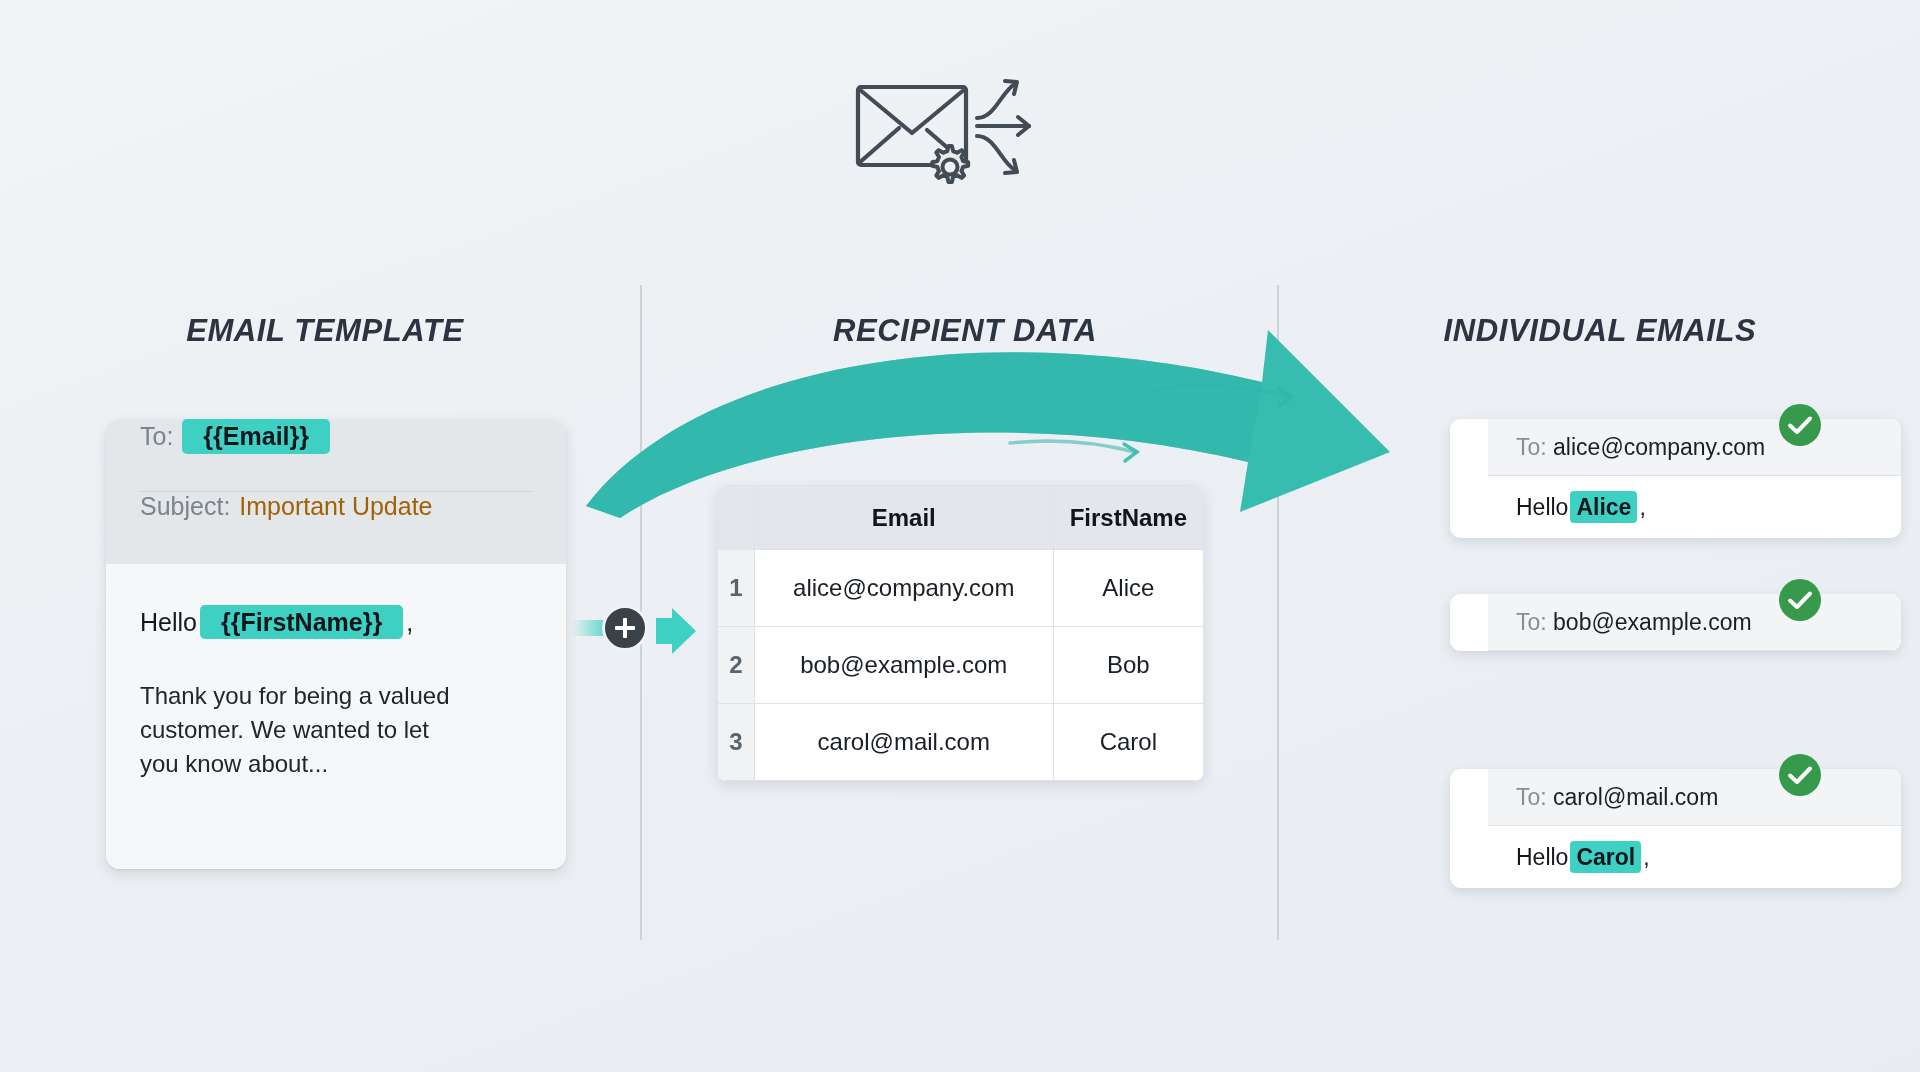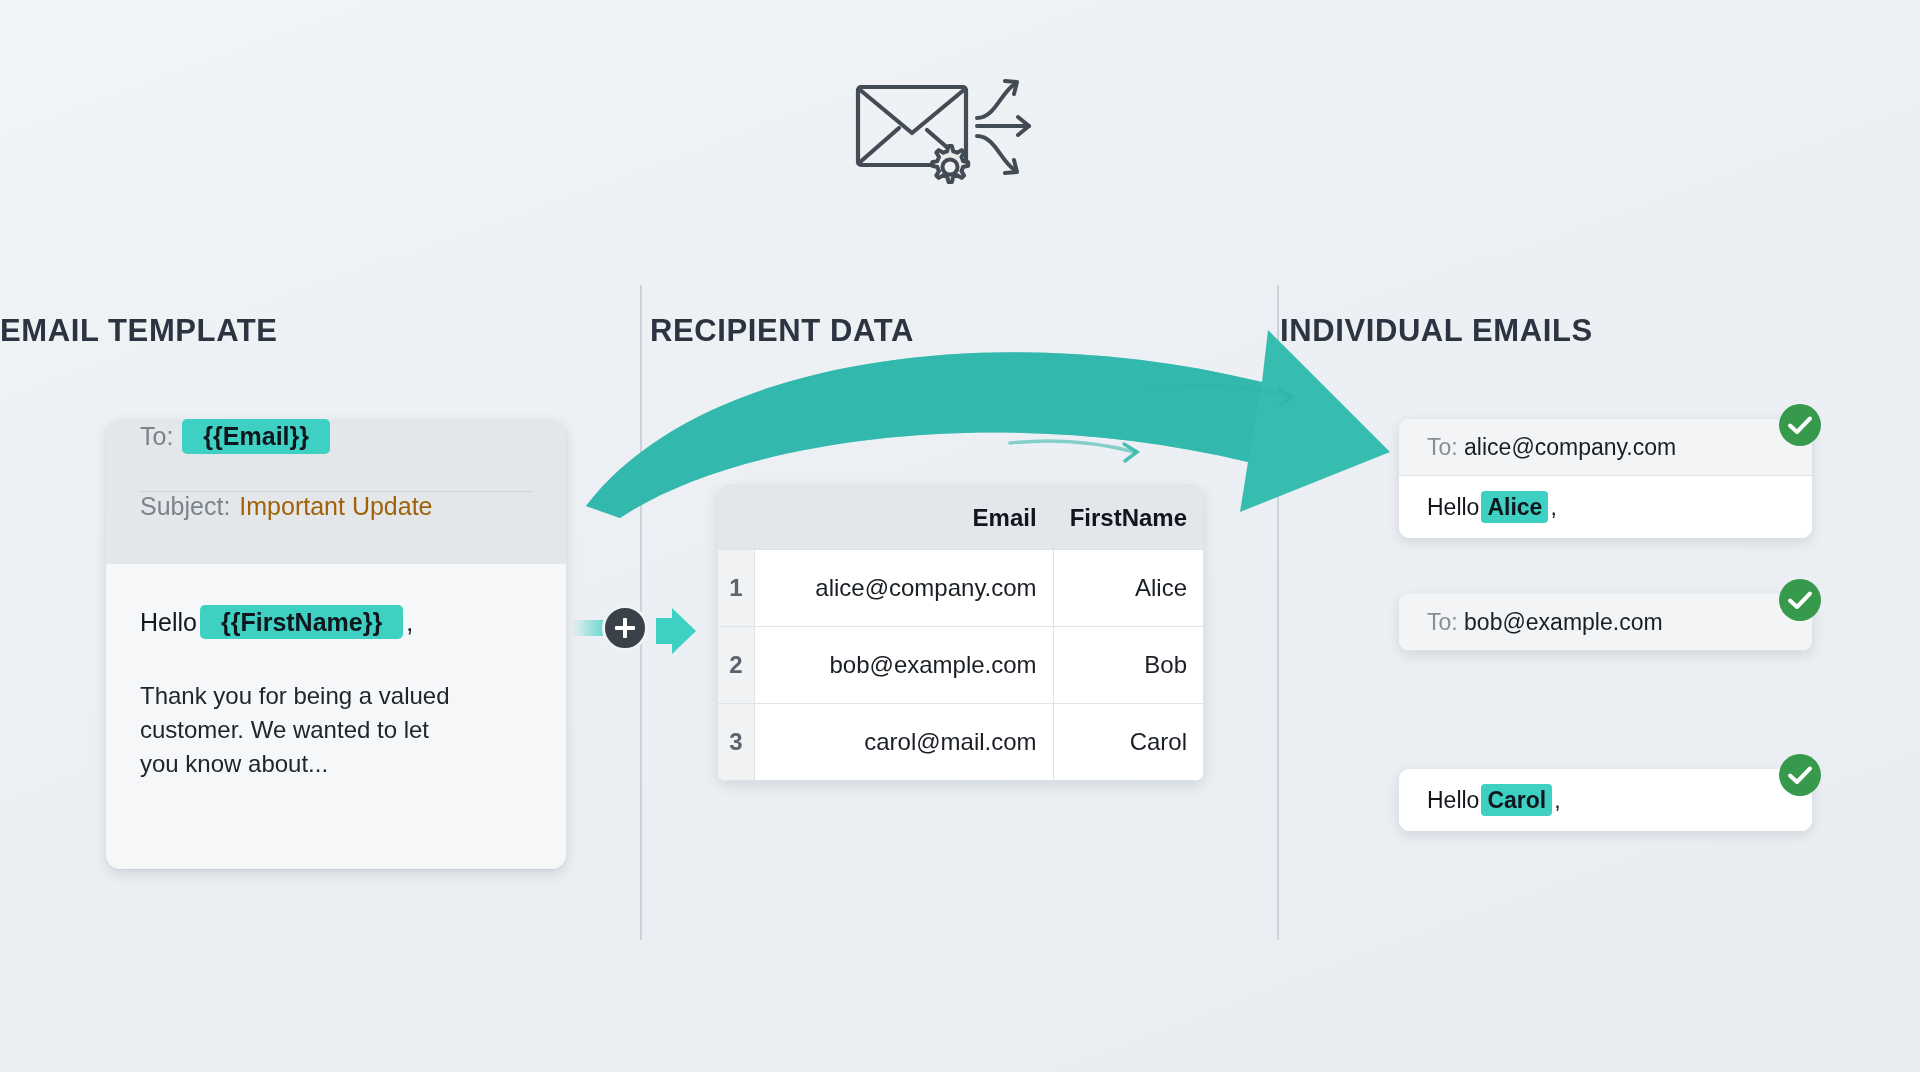--- a/index.html
+++ b/index.html
@@ -27,20 +27,22 @@
 
   
   .col-heading {
     position: absolute;
     top: 313px;
     font-size: 31px;
     font-weight: bold;
     letter-spacing: 0.6px;
     color: #2c3442;
     white-space: nowrap;
+    text-align: center;
+    font-style: italic;
   }
   #heading-template { left: 0; width: 650px; }
   #heading-data     { left: 650px; width: 630px; }
   #heading-emails   { left: 1280px; width: 640px; }
 
   
   .divider {
     position: absolute;
     top: 285px;
     width: 2px;
@@ -141,21 +143,21 @@
     width: 487px;
     border-radius: 10px;
     background: #ffffff;
     box-shadow: 0 5px 14px rgba(40,55,75,0.12);
     overflow: hidden;
     border-collapse: collapse;
   }
   #recipient-table table { width: 100%; border-collapse: collapse; }
   #recipient-table th, #recipient-table td {
     border: 1px solid #dfe3e7;
-    text-align: right;
+    text-align: center;
   }
   #recipient-table thead th {
     background: #e3e6ea;
     color: #10161c;
     font-size: 24px;
     font-weight: bold;
     height: 63px;
     padding: 0 16px;
   }
   #recipient-table thead th.idx-col { width: 38px; padding: 0; }
@@ -172,26 +174,27 @@
     font-weight: bold;
     text-align: center;
     width: 38px;
     padding: 0;
   }
   #recipient-table .col-email { width: 270px; }
 
   
   .email-card {
     position: absolute;
-    left: 1399px;
+    left: 1450px;
     width: 413px;
     border-radius: 11px;
     background: #ffffff;
     box-shadow: 0 4px 12px rgba(40,55,75,0.13);
     overflow: hidden;
+    padding-left: 38px;
   }
   #email-card-0 { top: 419px; }
   #email-card-1 { top: 594px; }
   #email-card-2 { top: 769px; }
   .email-to {
     background: #f2f4f6;
     border-bottom: 1px solid #dfe3e7;
     height: 56px;
     line-height: 56px;
     padding: 0 28px;
@@ -379,20 +382,23 @@
       <span class="to-prefix">To: </span><span>bob@example.com</span>
     </div>
   </div>
   <div class="check-badge" id="check-badge-1">
     <svg viewBox="0 0 42 42" width="42" height="42">
       <path d="M11 21.5 L18 28 L31 14.5" fill="none" stroke="#ffffff" stroke-width="4" stroke-linecap="round" stroke-linejoin="round"></path>
     </svg>
   </div>
 
   <div class="email-card" id="email-card-2">
+    <div class="email-to">
+      <span class="to-prefix">To: </span><span>carol@mail.com</span>
+    </div>
     <div class="email-body">
       <span>Hello</span><span class="name-tag">Carol</span><span>,</span>
     </div>
   </div>
   <div class="check-badge" id="check-badge-2">
     <svg viewBox="0 0 42 42" width="42" height="42">
       <path d="M11 21.5 L18 28 L31 14.5" fill="none" stroke="#ffffff" stroke-width="4" stroke-linecap="round" stroke-linejoin="round"></path>
     </svg>
   </div>
 

